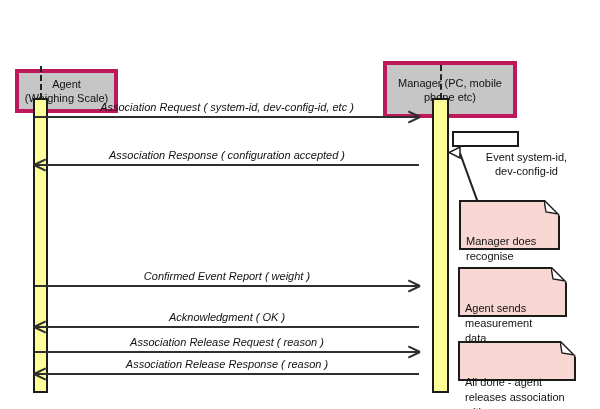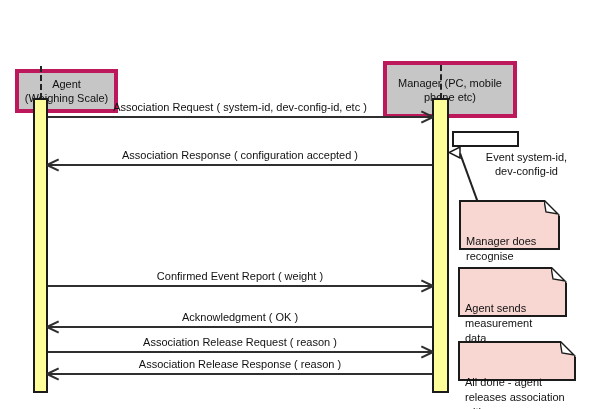--- a/index.html
+++ b/index.html
@@ -24,21 +24,21 @@
 
   
   .activation {
     position:absolute; background:#ffff99; border:2px solid #1b1b1b;
     box-sizing:border-box; top:98px; height:295px; width:15px;
   }
   #activation-agent   { left:33px; }
   #activation-manager { left:432px; width:17px; }
 
   
-  .msg { position:absolute; left:48px; width:384px; }
+  .msg { position:absolute; left:35px; width:384px;font-style:italic; }
   .msg .lbl { display:block; text-align:center; font-size:11px; line-height:13px; padding-bottom:2px; }
   .msg .line { position:relative; height:2px; background:#2f2f2f; }
   .m1 { top:101px; } .m2 { top:149px; } .m3 { top:270px; }
   .m4 { top:291px;margin-top:20px; } .m5 { top:336px; } .m6 { top:358px; }
 
   
   .head { position:absolute; top:-6px; width:14px; height:14px; }
   .head::before, .head::after { content:""; position:absolute; width:13px; height:2px; background:#2f2f2f; top:6px; }
   .head.right { right:-1px; }
   .head.right::before { right:0; transform-origin:100% 50%; transform:rotate(-26deg); }

